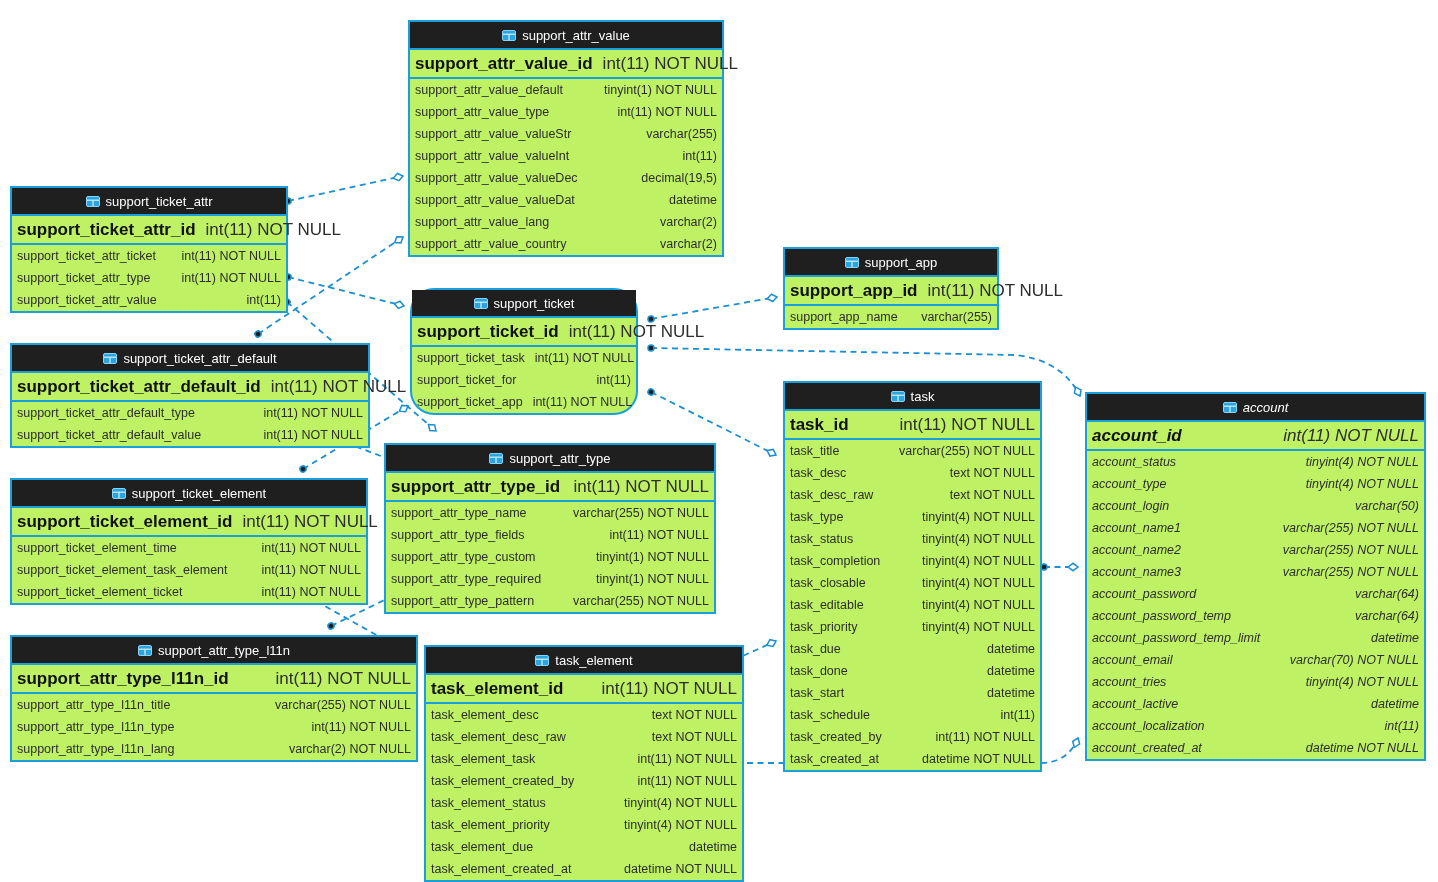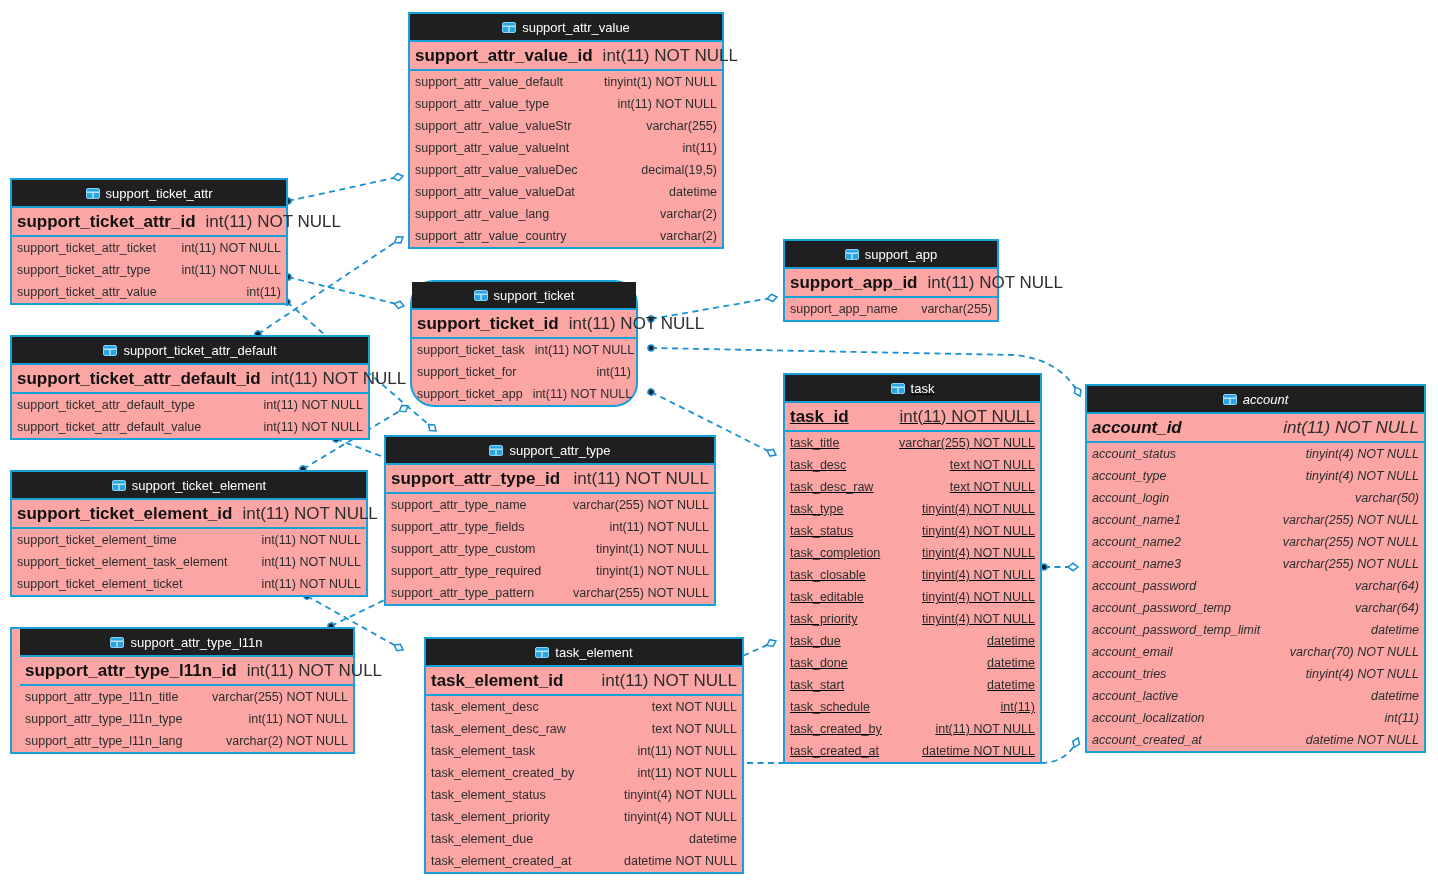--- a/index.html
+++ b/index.html
@@ -3,22 +3,23 @@
 <meta charset="utf-8">
 <style>
   html,body{margin:0;padding:0;background:#ffffff;}
   .canvas{
     position:relative;width:1438px;height:882px;overflow:hidden;background:#ffffff;
     font-family:"Liberation Sans","DejaVu Sans",sans-serif;
   }
   svg.conn{position:absolute;left:0;top:0;width:1438px;height:882px;}
   .rel{fill:none;stroke:var(--connector,#1a8fd1);stroke-width:1.8;stroke-dasharray:6 4.5;}
   .tbl{
-    position:absolute;background:#fca5a5;border:2px solid var(--accent,#19a0db);
+    position:absolute;background:#bef264;border:2px solid var(--accent,#19a0db);
     box-sizing:border-box;
+    margin-top:8px;
   }
   .thead{
     background:var(--header-bg,#1f1f1f);color:var(--header-text,#ffffff);
     height:26px;display:flex;align-items:center;justify-content:center;gap:6px;
     font-size:13px;border-bottom:2px solid var(--accent,#19a0db);white-space:nowrap;
   }
   .ticon{display:inline-flex;align-items:center;}
   .row{
     display:flex;justify-content:space-between;align-items:center;
     height:22px;padding:0 5px;font-size:12.5px;color:#2d2d2d;white-space:nowrap;
@@ -177,21 +178,21 @@
         </div>
         <div class="row">
           <span class="cn">support_ticket_element_task_element</span>
           <span class="ct">int(11) NOT NULL</span>
         </div>
         <div class="row">
           <span class="cn">support_ticket_element_ticket</span>
           <span class="ct">int(11) NOT NULL</span>
         </div>
       </div>
-      <div class="tbl" style="left: 10px; top: 627px; width: 345px; padding-left: 8px;">
+      <div class="tbl" style="left: 10px; top: 627px; width: 408px;">
         <div class="thead">
           <span class="ticon">
             <svg width="14" height="11" viewBox="0 0 14 11">
               <rect x="0.5" y="0.5" width="13" height="10" rx="1.5" fill="#2aa5df" stroke="#86d3f5" stroke-width="1"></rect>
               <line x1="1" y1="4.2" x2="13" y2="4.2" stroke="#d9f1fc" stroke-width="1.2"></line>
               <line x1="7" y1="4.2" x2="7" y2="10" stroke="#d9f1fc" stroke-width="1.2"></line>
             </svg>
           </span>
           <span>support_attr_type_l11n</span>
         </div>
@@ -337,21 +338,21 @@
         </div>
         <div class="row pk">
           <span class="cn">support_app_id</span>
           <span class="ct">int(11) NOT NULL</span>
         </div>
         <div class="row">
           <span class="cn">support_app_name</span>
           <span class="ct">varchar(255)</span>
         </div>
       </div>
-      <div class="tbl" style="left: 783px; top: 373px; width: 259px; text-decoration: underline;">
+      <div class="tbl" style="left: 783px; top: 373px; width: 259px;">
         <div class="thead">
           <span class="ticon">
             <svg width="14" height="11" viewBox="0 0 14 11">
               <rect x="0.5" y="0.5" width="13" height="10" rx="1.5" fill="#2aa5df" stroke="#86d3f5" stroke-width="1"></rect>
               <line x1="1" y1="4.2" x2="13" y2="4.2" stroke="#d9f1fc" stroke-width="1.2"></line>
               <line x1="7" y1="4.2" x2="7" y2="10" stroke="#d9f1fc" stroke-width="1.2"></line>
             </svg>
           </span>
           <span>task</span>
         </div>

